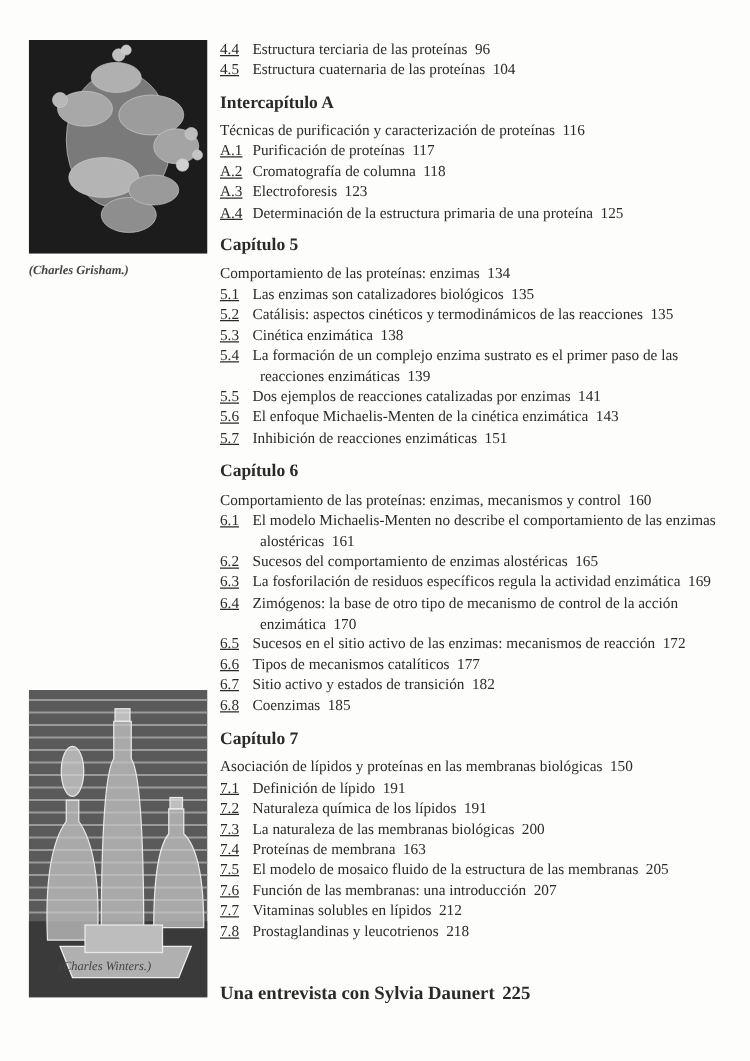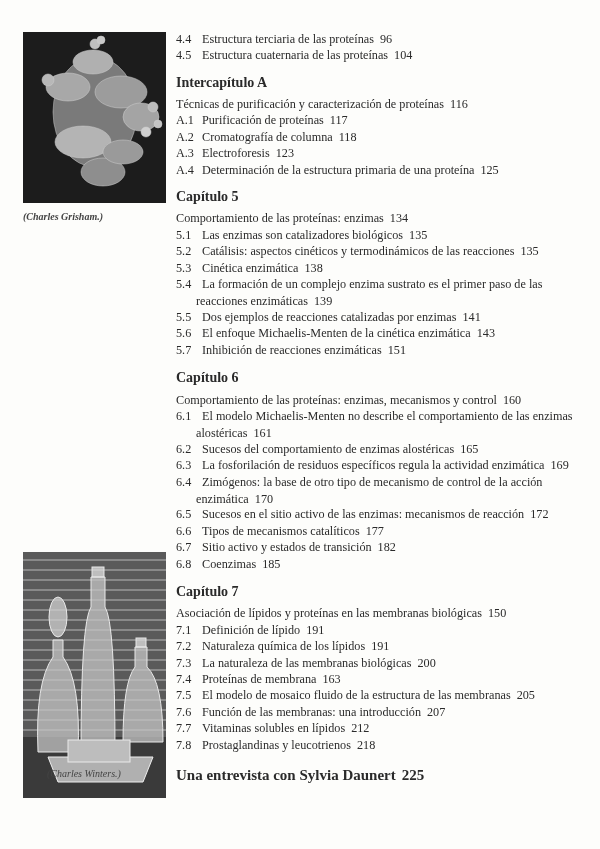--- a/index.html
+++ b/index.html
@@ -12,24 +12,24 @@
   .fig2 { top: 552px; height: 246px; }
   .caption {
     position: absolute; left: 23px; font-style: italic; font-size: 10px; color: #444;
   }
   .cap1 { top: 211px; font-weight: bold; }
   .cap2 { top: 768px; margin-left: 24px; }
   .toc { position: absolute; left: 176px; top: 0; width: 420px; }
   .line {
     position: absolute; left: 0; font-size: 12.2px; line-height: 16.5px; white-space: nowrap;
   }
-  .line .num { display: inline-block; width: 26px; }
-  .line .wrap { position: absolute; left: 20px; top: 16.5px; white-space: nowrap; font-family: Liberation Serif, serif; }
+  .line .num { display: inline-block; width: 26px; text-decoration: underline; }
+  .line .wrap { position: absolute; left: 32px; top: 16.5px; white-space: nowrap; font-family: Liberation Serif, serif; }
   .heading { position: absolute; left: 0; font-weight: bold; font-size: 14px; white-space: nowrap; }
-  .interview { position: absolute; left: 0; font-weight: bold; font-size: 15px; white-space: nowrap; }
+  .interview { position: absolute; left: 0; font-weight: bold; font-size: 15px; white-space: nowrap; margin-top: 20px; }
   .pg { margin-left: 6px; text-align: center; }
 </style>
 </head>
 <body>
 
 <svg class="figure fig1" viewBox="0 0 143 171" preserveAspectRatio="none">
   <rect width="143" height="171" fill="#1c1c1c"></rect>
   <g fill="#9a9a9a" stroke="#cfcfcf" stroke-width="0.5">
     <ellipse cx="72" cy="80" rx="42" ry="55" fill="#7a7a7a"></ellipse>
     <ellipse cx="45" cy="55" rx="22" ry="14" fill="#a8a8a8"></ellipse>

